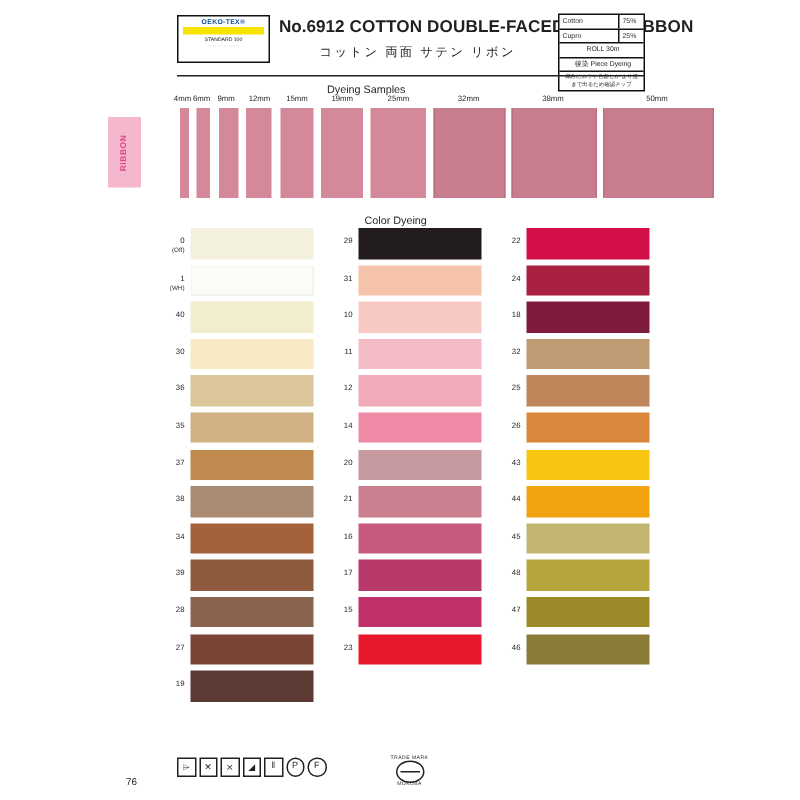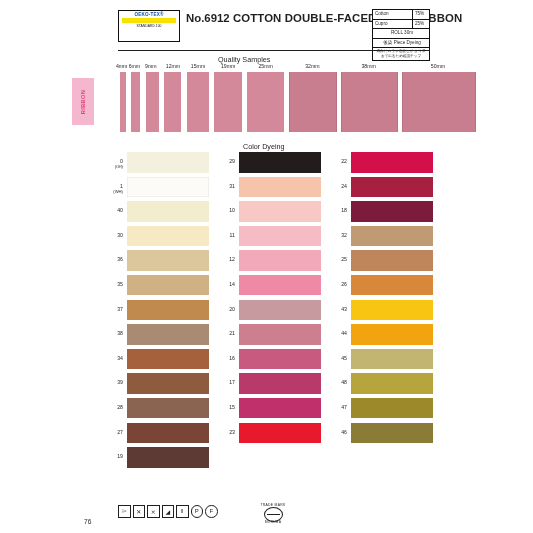--- a/index.html
+++ b/index.html
@@ -106,20 +106,21 @@
       <div class="o1">OEKO-TEX®</div>
       <div class="obar"></div>
       <div class="o2">STANDARD 100</div>
       <div class="o3">· · · · · · · · · · · · · ·</div>
     </div>
 
     <div class="title">
       <span class="no">No.6912</span>
       <span>COTTON DOUBLE-FACED SATIN RIBBON</span>
     </div>
+    <div class="subtitle">コットン 両面 サテン リボン</div>
 
     <div class="spec">
       <div class="row">
         <div class="c1">Cotton</div>
         <div class="c2">75%</div>
       </div>
       <div class="row">
         <div class="c1">Cupro</div>
         <div class="c2">25%</div>
       </div>
@@ -134,21 +135,21 @@
       </div>
     </div>
 
     <div class="hr"></div>
   </div>
 
   <div class="tab">
     <span>RIBBON</span>
   </div>
 
-  <div class="qs-title">Quality Samples</div>
+  <div class="qs-title">Dyeing Samples</div>
   <div class="qs-labels" id="qs-labels">
       <span style="left: 5.9px;">4mm</span>
       <span style="left: 18.65px;">6mm</span>
       <span style="left: 35.025px;">9mm</span>
       <span style="left: 55.75px;">12mm</span>
       <span style="left: 80.825px;">15mm</span>
       <span style="left: 110.975px;">19mm</span>
       <span style="left: 148.375px;">25mm</span>
       <span style="left: 195.2px;">32mm</span>
       <span style="left: 251.45px;">38mm</span>

